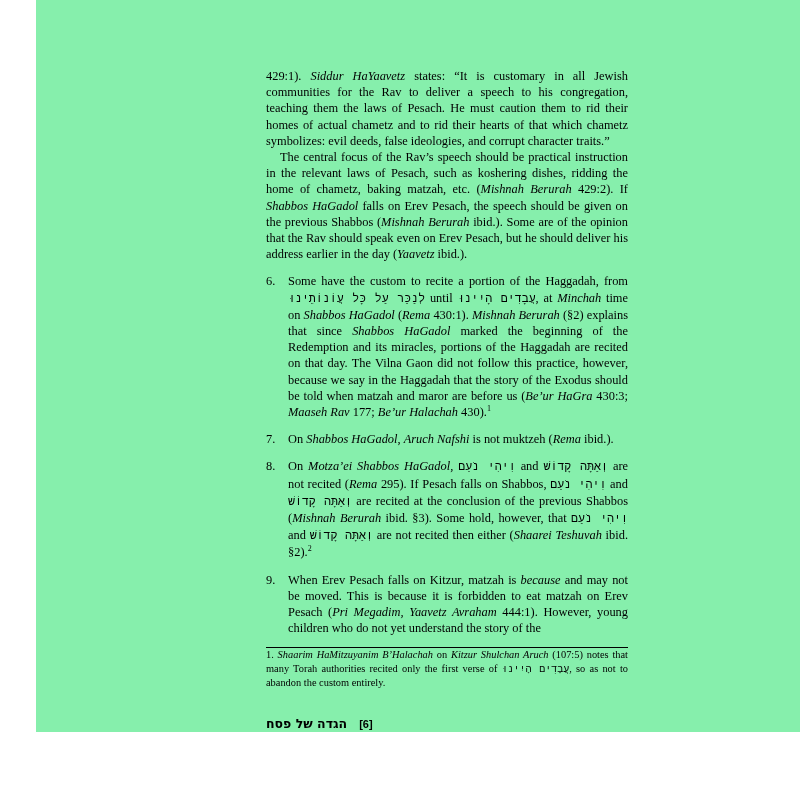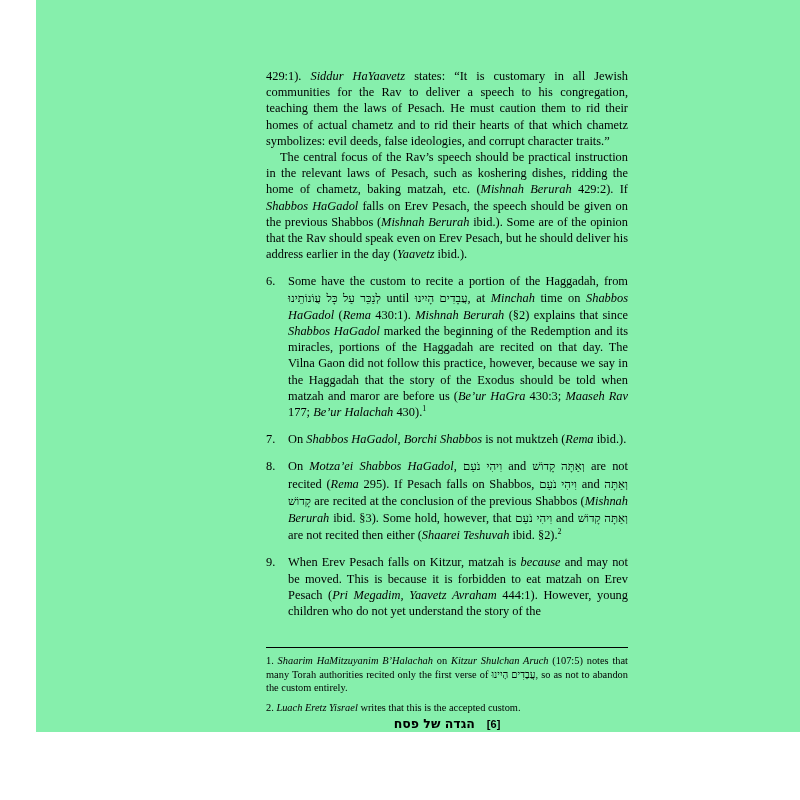--- a/index.html
+++ b/index.html
@@ -55,54 +55,53 @@
     line-height: 16.2px;
   }
   .numbered .body {
     flex: 1 1 auto;
     text-align: justify;
   }
   i, .it {
     font-style: italic;
   }
   .heb {
-    font-family: Liberation Serif, serif;
+    font-family: Liberation Mono, monospace;
     font-size: 11.6px;
     direction: rtl;
     unicode-bidi: isolate;
   }
   sup {
     font-size: 8px;
     vertical-align: super;
     line-height: 0;
   }
   #footnotes {
     position: absolute;
     left: 230px;
     top: 647px;
     width: 362px;
     border-top: 1px solid #000000;
-    padding-top: 6px;
   }
   .footnote {
     font-size: 10.4px;
     line-height: 13.6px;
     text-align: justify;
     margin-bottom: 6px;
   }
   .footnote .heb {
     font-size: 10px;
   }
   #footer {
     position: absolute;
     left: 230px;
     top: 716px;
     width: 362px;
     display: flex;
-    justify-content: center;
+    justify-content: flex-start;
     align-items: baseline;
     gap: 12px;
   }
   #footer .booktitle {
     font-family: "DejaVu Sans", sans-serif;
     font-size: 12.5px;
     font-weight: bold;
     direction: rtl;
   }
   #footer .pagenum {
@@ -121,36 +120,35 @@
         <div class="para continued"><span>429:1). </span><i>Siddur HaYaavetz</i><span> states: “It is customary in all Jewish communities for the Rav to deliver a speech to his congregation, teaching them the laws of Pesach. He must caution them to rid their homes of actual chametz and to rid their hearts of that which chametz symbolizes: evil deeds, false ideologies, and corrupt character traits.”</span></div>
         <div class="para indented"><span>The central focus of the Rav’s speech should be practical instruction in the relevant laws of Pesach, such as koshering dishes, ridding the home of chametz, baking matzah, etc. (</span><i>Mish­nah Berurah</i><span> 429:2). If </span><i>Shabbos HaGadol</i><span> falls on Erev Pesach, the speech should be given on the previous Shabbos (</span><i>Mishnah Berurah</i><span> ibid.). Some are of the opinion that the Rav should speak even on Erev Pesach, but he should deliver his address earlier in the day (</span><i>Yaavetz</i><span> ibid.).</span></div>
       </div>
     <div id="numbered-items">
         <div class="numbered">
           <div class="num">6.</div>
           <div class="body"><span>Some have the custom to recite a portion of the Haggadah, from </span><span class="heb">לְנַכֵּר עַל כָּל עֲוֹנוֹתֵינוּ</span><span> until </span><span class="heb">עֲבָדִים הָיִינוּ</span><span>, at </span><i>Minchah</i><span> time on </span><i>Shabbos HaGadol</i><span> (</span><i>Rema</i><span> 430:1). </span><i>Mishnah Berurah</i><span> (§2) explains that since </span><i>Shabbos HaGadol</i><span> marked the beginning of the Redemption and its miracles, portions of the Haggadah are recited on that day. The Vilna Gaon did not follow this prac­tice, however, because we say in the Haggadah that the story of the Exodus should be told when matzah and maror are before us (</span><i>Be’ur HaGra</i><span> 430:3; </span><i>Maaseh Rav</i><span> 177; </span><i>Be’ur Halachah</i><span> 430).</span><sup>1</sup></div>
         </div>
         <div class="numbered">
           <div class="num">7.</div>
-          <div class="body"><span>On </span><i>Shabbos HaGadol</i><span>, </span><i>Borchi Shabbos</i><span> is not muktzeh (</span><i>Rema</i><span> ibid.).</span></div>
+          <div class="body"><span>On </span><i>Shabbos HaGadol</i><span>, </span><i>Aruch Nafshi</i><span> is not muktzeh (</span><i>Rema</i><span> ibid.).</span></div>
         </div>
         <div class="numbered">
           <div class="num">8.</div>
           <div class="body"><span>On </span><i>Motza’ei Shabbos HaGadol</i><span>, </span><span class="heb">וִיהִי נֹעַם</span><span> and </span><span class="heb">וְאַתָּה קָדוֹשׁ</span><span> are not recited (</span><i>Rema</i><span> 295). If Pesach falls on Shabbos, </span><span class="heb">וִיהִי נֹעַם</span><span> and </span><span class="heb">וְאַתָּה קָדוֹשׁ</span><span> are recited at the conclusion of the previous Shabbos (</span><i>Mishnah Berurah</i><span> ibid. §3). Some hold, however, that </span><span class="heb">וִיהִי נֹעַם</span><span> and </span><span class="heb">וְאַתָּה קָדוֹשׁ</span><span> are not recited then either (</span><i>Shaarei Teshuvah</i><span> ibid. §2).</span><sup>2</sup></div>
         </div>
         <div class="numbered">
           <div class="num">9.</div>
           <div class="body"><span>When Erev Pesach falls on Kitzur, matzah is </span><i>because</i><span> and may not be moved. This is because it is forbidden to eat matzah on Erev Pesach (</span><i>Pri Megadim, Yaavetz Avraham</i><span> 444:1). However, young children who do not yet understand the story of the</span></div>
         </div>
       </div>
   </div>
 
   <div id="footnotes">
       <div class="footnote"><span>1. </span><i>Shaarim HaMitzuyanim B’Halachah</i><span> on </span><i>Kitzur Shulchan Aruch</i><span> (107:5) notes that many Torah authorities recited only the first verse of </span><span class="heb">עֲבָדִים הָיִינוּ</span><span>, so as not to abandon the custom entirely.</span></div>
-      <div class="footnote"><span>2. </span><i>Luach Eretz Yisrael</i><span> writes that this is the accepted custom.</span></div>
     </div>
 
   <div id="footer">
     <span class="booktitle">הגדה של פסח</span>
     <span class="pagenum">[6]</span>
   </div>
 
 </div>
 
 </body></html>

